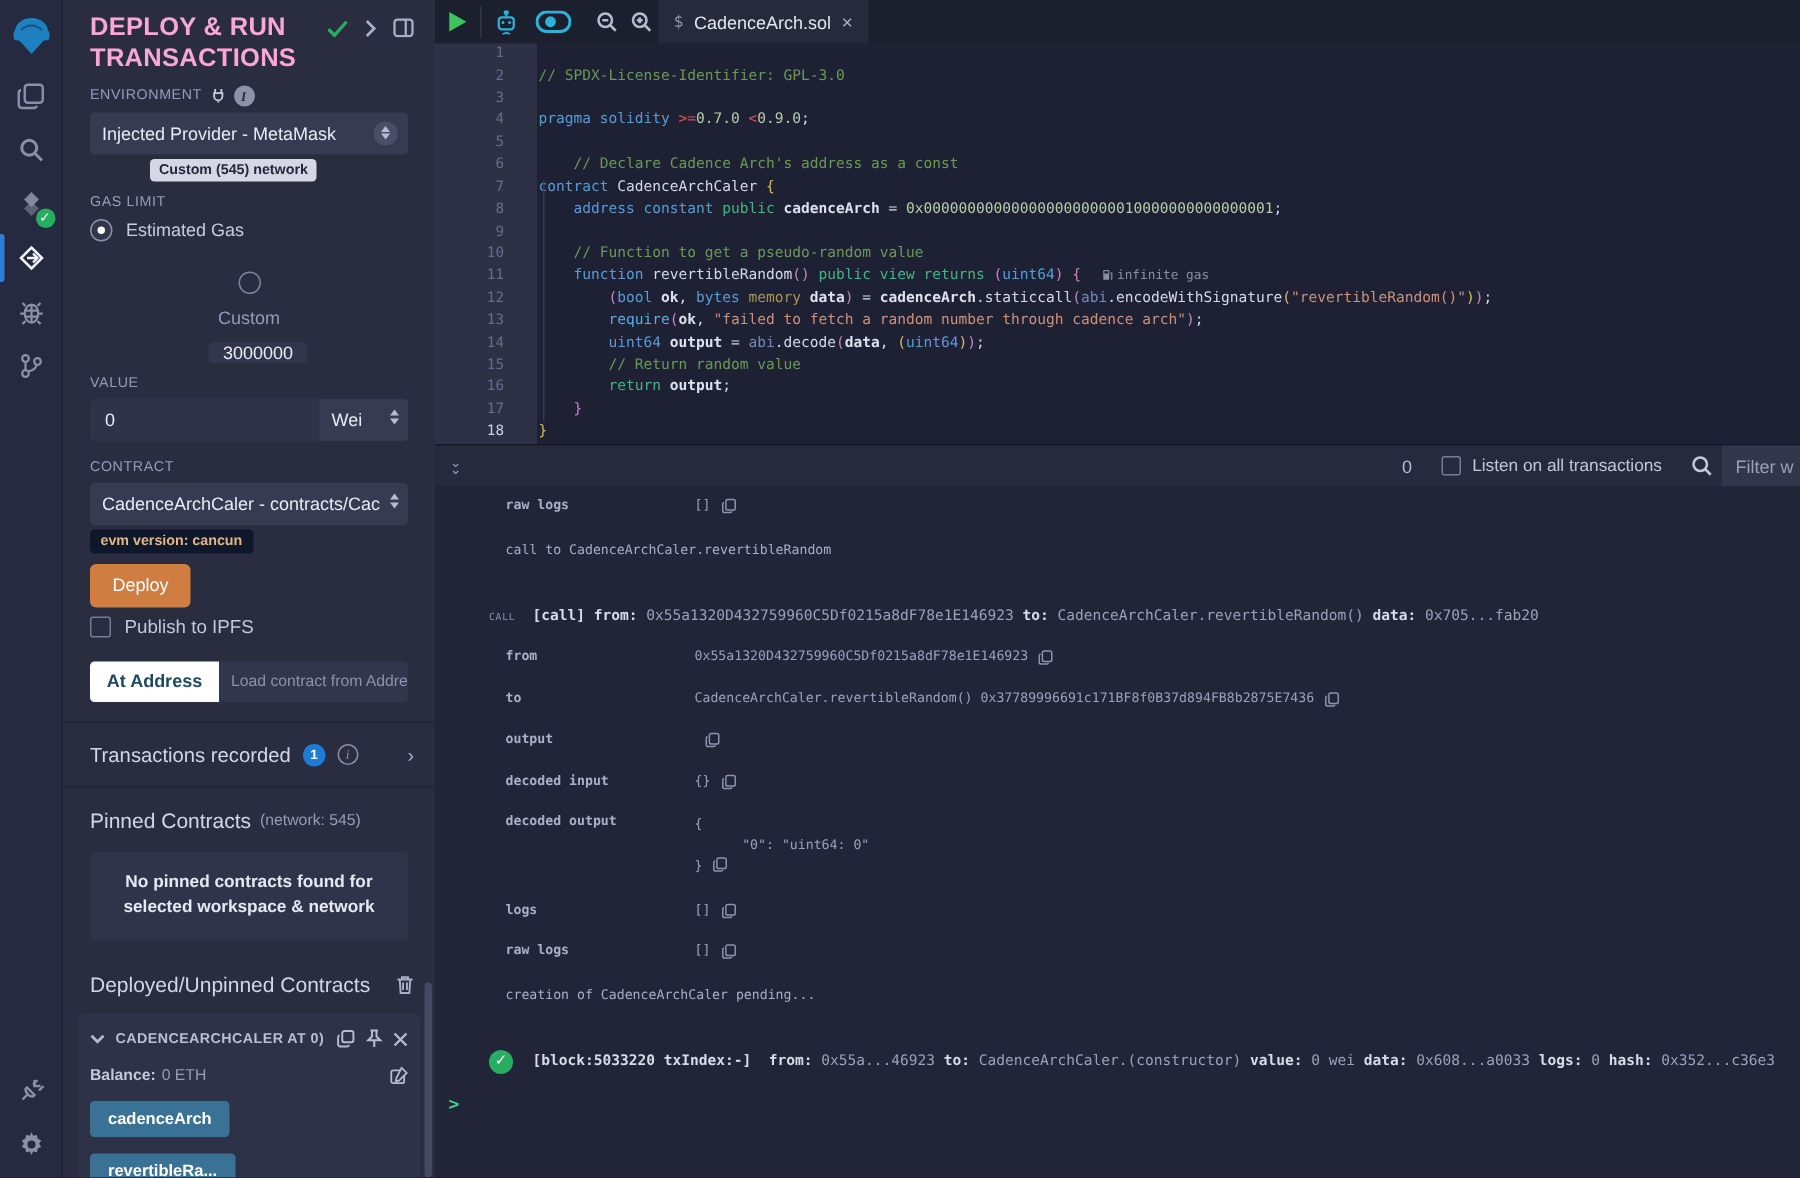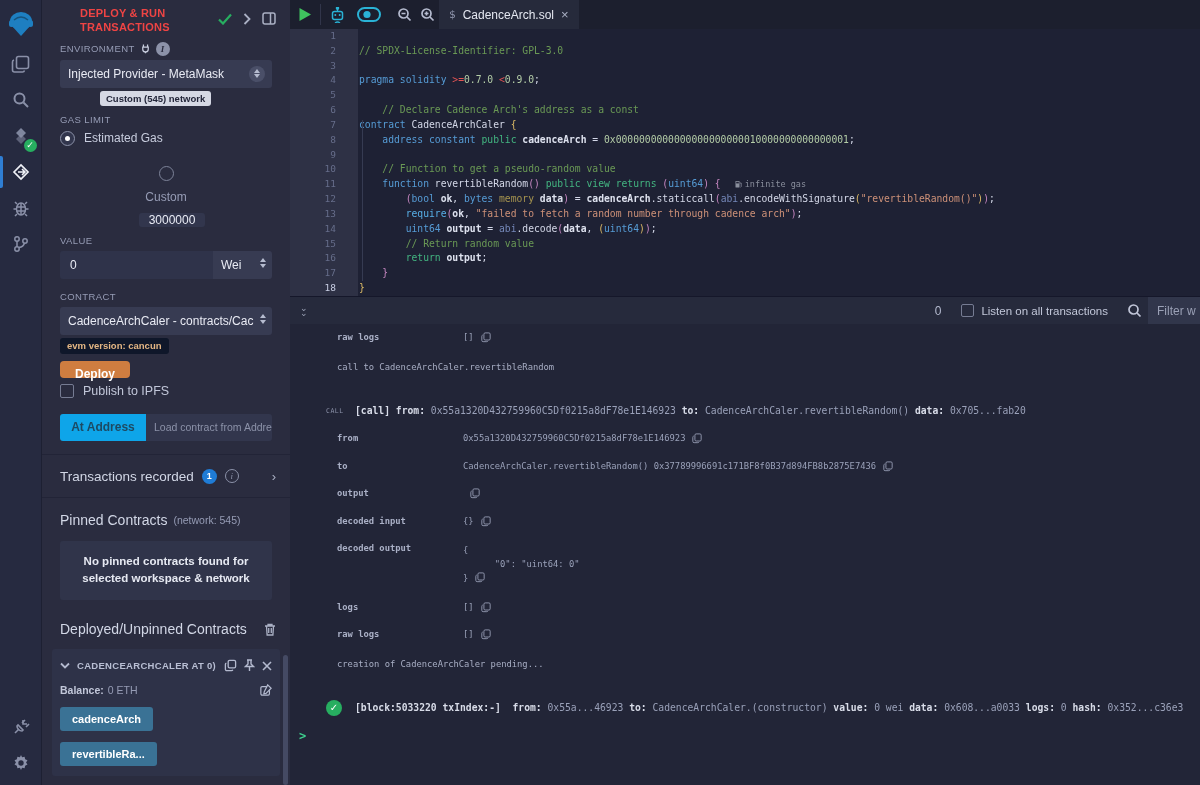--- a/index.html
+++ b/index.html
@@ -11,41 +11,41 @@
   .ib-icon { width:42px; height:36px; display:flex; align-items:center; justify-content:center; position:relative; color:#8a90a8; }
   .ib-logo { height:44px; margin-top:2px; }
   .ib-active-bar { position:absolute; left:0; top:156px; width:3px; height:32px; background:#2f7ed3; border-radius:0 2px 2px 0; }
   .ib-bottom { margin-top:auto; display:flex; flex-direction:column; align-items:center; padding-bottom:4px; }
   .badge-check { position:absolute; right:5px; bottom:2px; width:13px; height:13px; border-radius:50%; background:#27ae60; color:#fff; font-size:9px; line-height:13px; text-align:center; }
 
   
   .sidepanel { width:248px; background:#2a2c3f; position:relative; color:#c8cdde; overflow:hidden; }
   .sp-pad { padding:0 18px; }
   .sp-header { display:flex; align-items:flex-start; justify-content:space-between; padding:7px 14px 0 18px; }
-  .sp-title { font-size:11px; font-weight:bold; color:#ef4444; letter-spacing:.2px; line-height:1.25; text-transform:uppercase; width:160px;margin-left:20px; }
+  .sp-title { font-size:17px; font-weight:bold; color:#f9a8d4; letter-spacing:.2px; line-height:1.25; text-transform:uppercase; width:160px; }
   .sp-hicons { display:flex; align-items:center; gap:11px; margin-top:5px; }
   .lbl { font-size:9.5px; color:#969cb5; letter-spacing:.4px; display:flex; align-items:center; gap:5px; text-transform:uppercase; }
   .select { background:#373b52; border-radius:3px; height:28px; display:flex; align-items:center; padding:0 8px; font-size:12px; color:#e9ebf4; margin-top:4px; position:relative; overflow:hidden; white-space:nowrap; }
   .stepper-circle { position:absolute; right:7px; top:6px; width:16px; height:16px; border-radius:50%; background:#4a4f68; display:flex; flex-direction:column; align-items:center; justify-content:center; gap:1px; flex-shrink:0; }
   .stepper-circle i, .stepper-plain i { display:block; width:0; height:0; border-left:3px solid transparent; border-right:3px solid transparent; }
   .stepper-circle i.up, .stepper-plain i.up { border-bottom:4px solid #b6bcd0; }
   .stepper-circle i.dn, .stepper-plain i.dn { border-top:4px solid #b6bcd0; }
   .stepper-plain { position:absolute; right:6px; top:7px; display:flex; flex-direction:column; gap:2px; }
   .net-badge { display:inline-block; background:#d5d8e4; color:#23263a; font-size:9.5px; font-weight:bold; border-radius:3px; padding:2px 6px; margin-top:3px;margin-left:40px; }
   .radio-row { display:flex; align-items:center; gap:9px; font-size:12px; color:#c8cdde; }
   .radio { width:15px; height:15px; border-radius:50%; border:1px solid #7d8399; background:transparent; position:relative; flex-shrink:0; }
   .radio.sel { background:#32364d; border-color:#8b91a8; }
   .radio.sel:after { content:""; position:absolute; left:4px; top:4px; width:5px; height:5px; border-radius:50%; background:#fff; }
   .input { background:#32364d; border-radius:3px; height:28px; display:flex; align-items:center; padding:0 10px; font-size:12px; color:#e9ebf4; }
   .evm-badge { display:inline-block; background:#0f172a; color:#e3b684; font-size:9.5px; font-weight:bold; border-radius:3px; padding:2.5px 7px; margin-top:3px; }
-  .deploy-btn { display:block; background:#cf7d40; color:#fff; font-size:12px; font-weight:bold; border:none; border-radius:4px; padding:6px 15px; margin-top:7px; height:17px; }
+  .deploy-btn { display:block; background:#cf7d40; color:#fff; font-size:12px; font-weight:normal; border:none; border-radius:4px; padding:6px 15px; margin-top:7px; height:29px; }
   .chk-row { display:flex; align-items:center; gap:9px; margin-top:6px; font-size:12.5px; color:#c2c7d9; }
   .chk { width:14px; height:14px; border:1px solid #767c93; border-radius:2px; background:transparent; }
   .ataddr-row { display:flex; margin-top:16px; }
-  .ataddr-btn { background:#0ea5e9; color:#1d4a63; font-size:12px; font-weight:bold; border:none; border-radius:3px 0 0 3px; width:86px; height:27px; }
+  .ataddr-btn { background:#ffffff; color:#1d4a63; font-size:12px; font-weight:bold; border:none; border-radius:3px 0 0 3px; width:86px; height:27px; }
   .ataddr-input { background:#32364d; border-radius:0 3px 3px 0; flex:1; height:27px; font-size:10.5px; color:#8c92a9; display:flex; align-items:center; padding:0 8px; white-space:nowrap; overflow:hidden; }
   .divider { border-top:1px solid #222437; margin:13px 0 0 0; }
   .sect { display:flex; align-items:center; padding:14px 14px 13px 18px; }
   .sect-title { font-size:13.5px; color:#d2d7e6; }
   .count-badge { background:#1f7cd6; color:#fff; border-radius:50%; width:15px; height:15px; font-size:9px; font-weight:bold; text-align:center; line-height:15px; margin-left:8px; }
   .info-circ { width:14px; height:14px; border-radius:50%; border:1px solid #8c92a9; color:#8c92a9; font-size:9px; text-align:center; line-height:13px; margin-left:8px; font-style:italic; font-family:"Liberation Serif",serif; flex-shrink:0; }
   .sect-arrow { margin-left:auto; color:#aab0c4; font-size:13px; }
   .small-gray { font-size:10.5px; color:#969cb5; }
   .empty-box { background:#30344a; border-radius:3px; margin:13px 18px 0; padding:12px 10px; text-align:center; font-size:11.5px; font-weight:bold; color:#e6e9f2; line-height:1.55; }
   .dep-card { background:#2e3248; margin:12px 10px 0 10px; border-radius:3px; padding:10px 8px; }

